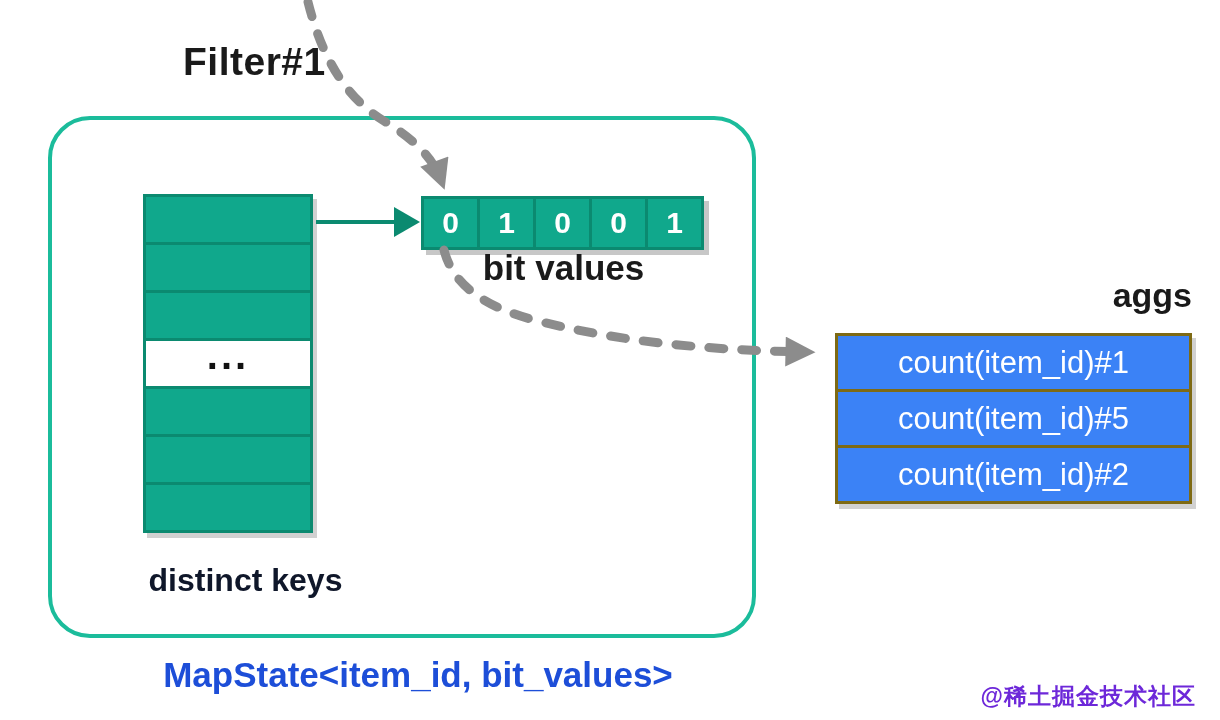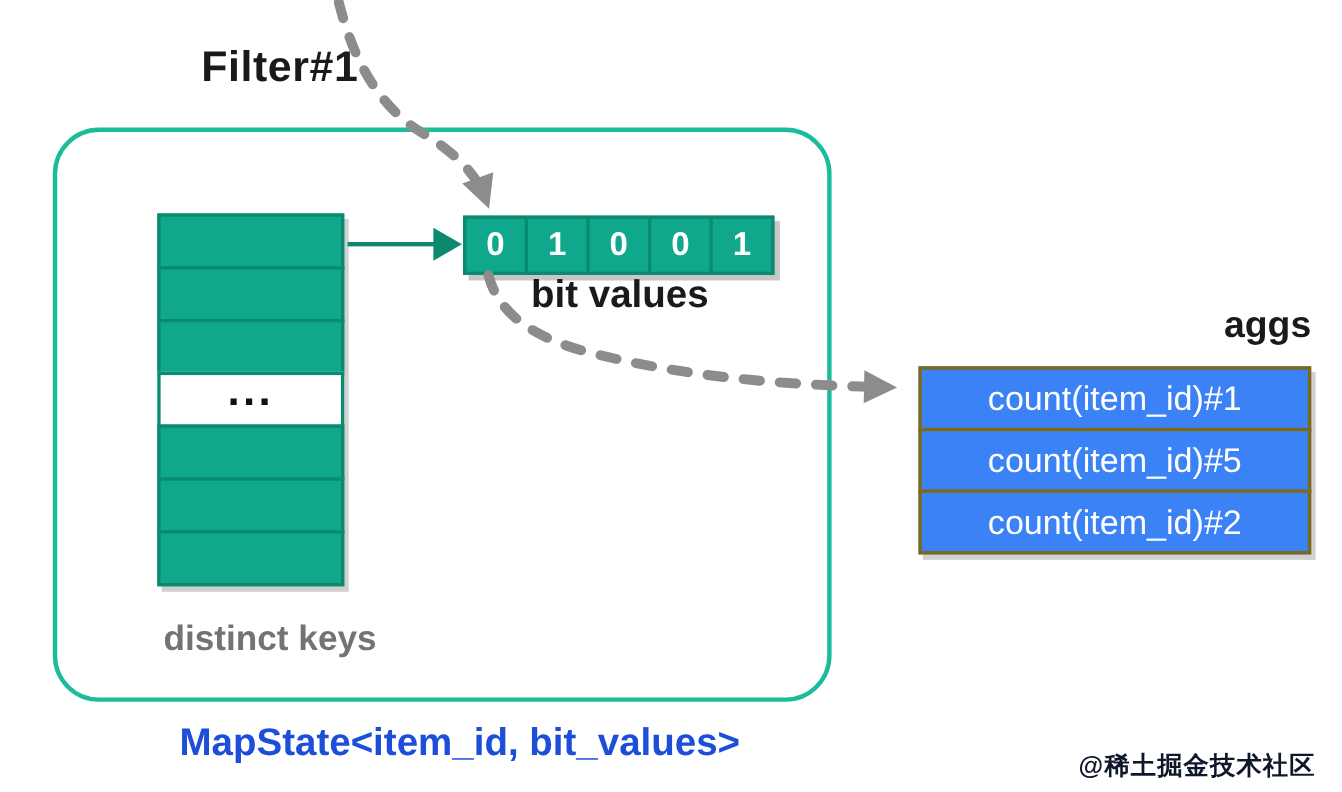--- a/index.html
+++ b/index.html
@@ -34,21 +34,21 @@
     font-weight: 600;
     color: #1a1a1a;
   }
   .distinct-keys-label {
     position: absolute;
     left: 98px; top: 562px;
     width: 295px;
     text-align: center;
     font-size: 32px;
     font-weight: 600;
-    color: #737373;
+    color: #0f172a;
   }
   .aggs-label {
     position: absolute;
     left: 835px; top: 276px;
     width: 357px;
     text-align: right;
     font-size: 34px;
     font-weight: 700;
     color: #1a1a1a;
   }
@@ -61,21 +61,21 @@
     color: #1d4ed8;
     white-space: nowrap;
   }
   .caption-map   { left: 48px;  width: 740px; }
   .caption-value { left: 835px; width: 357px; }
   .watermark {
     position: absolute;
     right: 24px; top: 681px;
     font-size: 23px;
     font-weight: 600;
-    color: #0f172a;
+    color: #6d28d9;
     letter-spacing: 1px;
   }
 
   
   .mapstate-box {
     position: absolute;
     left: 48px; top: 116px;
     width: 700px; height: 514px;
     border: 4px solid #1bbc9b;
     border-radius: 42px;

